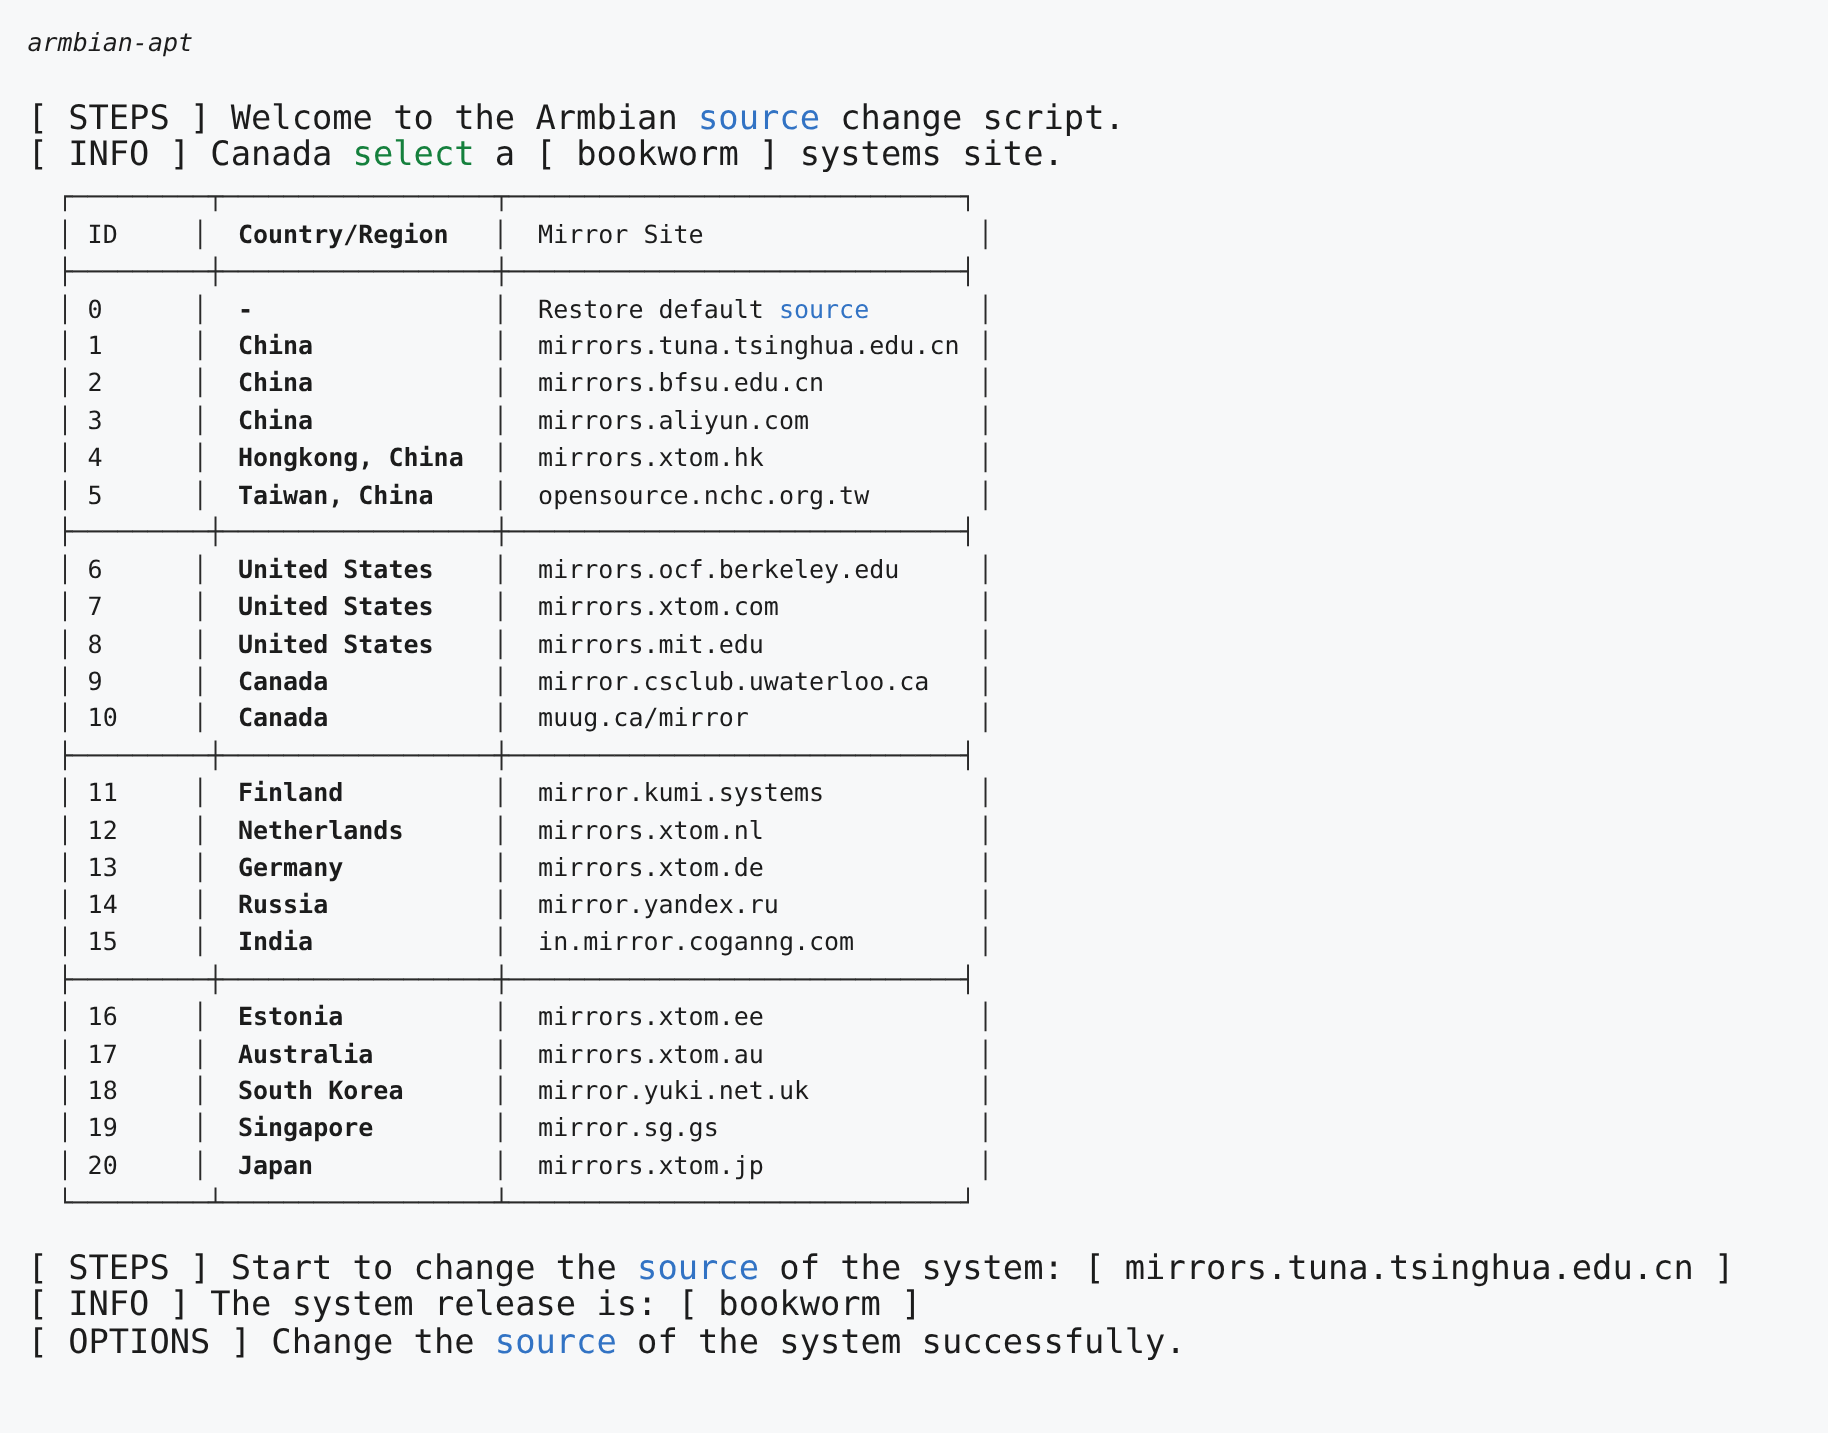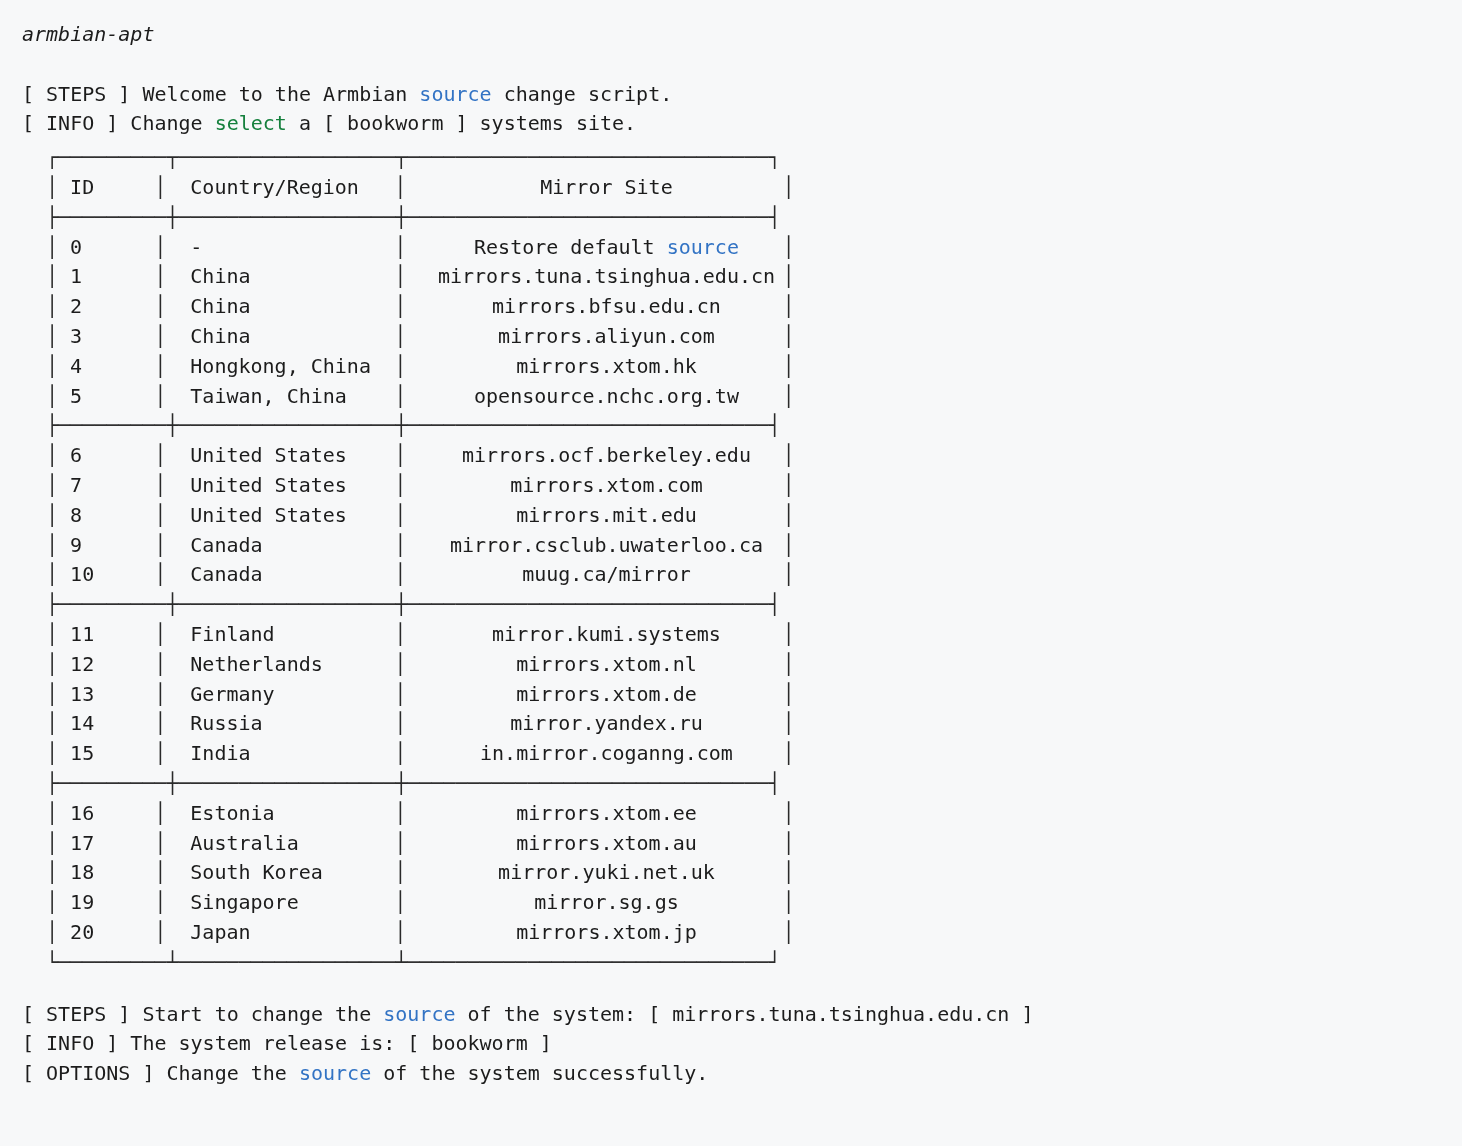--- a/index.html
+++ b/index.html
@@ -31,21 +31,21 @@
     white-space: pre;
     font-style: italic;
   }
 
   .spacer-line {
     height: 29.8px;
   }
 
   .log-line {
     white-space: pre;
-    font-size: 20px;
+    font-size: 27px;
     line-height: 29.8px;
     color: #1c1c1c;
   }
 
   .kw-source { color: #3273c4; }
   .kw-select { color: #15803d; }
 
   
   .mirror-table {
     margin-top: 4px;
@@ -64,42 +64,43 @@
   }
   .cell-id {
     display: inline-block;
     width: 60px;
     text-align: left;
   }
   .cell-country {
     display: inline-block;
     width: 204px;
     text-align: left;
+    font-weight: bold;
   }
   .cell-site {
     display: inline-block;
     width: 352px;
-    text-align: center;
+    text-align: left;
   }
   .bar { color: #2a2a2a; }
 
   .bottom-log { margin-top: 22px; }
 </style>
 </head>
 <body>
 
 <div class="terminal">
 
   <div class="title-line">armbian-apt</div>
 
   <div class="spacer-line"></div>
 
   <div id="intro-block">
       <div class="log-line"><span>[ STEPS ] Welcome to the Armbian </span><span class="kw-source">source</span><span> change script.</span></div>
-      <div class="log-line"><span>[ INFO ] Change </span><span class="kw-select">select</span><span> a [ bookworm ] systems site.</span></div>
+      <div class="log-line"><span>[ INFO ] Canada </span><span class="kw-select">select</span><span> a [ bookworm ] systems site.</span></div>
     </div>
 
   <div class="mirror-table" id="mirror-table"><div class="trow rule">┌─────────┬──────────────────┬──────────────────────────────┐</div><div class="trow"><span class="bar">│</span> <span class="cell-id">ID</span>  <span class="bar">│</span>  <span class="cell-country">Country/Region</span><span class="bar">│</span>  <span class="cell-site">Mirror Site</span><span class="bar">│</span></div><div class="trow rule">├─────────┼──────────────────┼──────────────────────────────┤</div><div class="trow"><span class="bar">│</span> <span class="cell-id">0</span>  <span class="bar">│</span>  <span class="cell-country">-</span><span class="bar">│</span>  <span class="cell-site"><span>Restore default </span><span class="kw-source">source</span></span><span class="bar">│</span></div><div class="trow"><span class="bar">│</span> <span class="cell-id">1</span>  <span class="bar">│</span>  <span class="cell-country">China</span><span class="bar">│</span>  <span class="cell-site">mirrors.tuna.tsinghua.edu.cn</span><span class="bar">│</span></div><div class="trow"><span class="bar">│</span> <span class="cell-id">2</span>  <span class="bar">│</span>  <span class="cell-country">China</span><span class="bar">│</span>  <span class="cell-site">mirrors.bfsu.edu.cn</span><span class="bar">│</span></div><div class="trow"><span class="bar">│</span> <span class="cell-id">3</span>  <span class="bar">│</span>  <span class="cell-country">China</span><span class="bar">│</span>  <span class="cell-site">mirrors.aliyun.com</span><span class="bar">│</span></div><div class="trow"><span class="bar">│</span> <span class="cell-id">4</span>  <span class="bar">│</span>  <span class="cell-country">Hongkong, China</span><span class="bar">│</span>  <span class="cell-site">mirrors.xtom.hk</span><span class="bar">│</span></div><div class="trow"><span class="bar">│</span> <span class="cell-id">5</span>  <span class="bar">│</span>  <span class="cell-country">Taiwan, China</span><span class="bar">│</span>  <span class="cell-site">opensource.nchc.org.tw</span><span class="bar">│</span></div><div class="trow rule">├─────────┼──────────────────┼──────────────────────────────┤</div><div class="trow"><span class="bar">│</span> <span class="cell-id">6</span>  <span class="bar">│</span>  <span class="cell-country">United States</span><span class="bar">│</span>  <span class="cell-site">mirrors.ocf.berkeley.edu</span><span class="bar">│</span></div><div class="trow"><span class="bar">│</span> <span class="cell-id">7</span>  <span class="bar">│</span>  <span class="cell-country">United States</span><span class="bar">│</span>  <span class="cell-site">mirrors.xtom.com</span><span class="bar">│</span></div><div class="trow"><span class="bar">│</span> <span class="cell-id">8</span>  <span class="bar">│</span>  <span class="cell-country">United States</span><span class="bar">│</span>  <span class="cell-site">mirrors.mit.edu</span><span class="bar">│</span></div><div class="trow"><span class="bar">│</span> <span class="cell-id">9</span>  <span class="bar">│</span>  <span class="cell-country">Canada</span><span class="bar">│</span>  <span class="cell-site">mirror.csclub.uwaterloo.ca</span><span class="bar">│</span></div><div class="trow"><span class="bar">│</span> <span class="cell-id">10</span>  <span class="bar">│</span>  <span class="cell-country">Canada</span><span class="bar">│</span>  <span class="cell-site">muug.ca/mirror</span><span class="bar">│</span></div><div class="trow rule">├─────────┼──────────────────┼──────────────────────────────┤</div><div class="trow"><span class="bar">│</span> <span class="cell-id">11</span>  <span class="bar">│</span>  <span class="cell-country">Finland</span><span class="bar">│</span>  <span class="cell-site">mirror.kumi.systems</span><span class="bar">│</span></div><div class="trow"><span class="bar">│</span> <span class="cell-id">12</span>  <span class="bar">│</span>  <span class="cell-country">Netherlands</span><span class="bar">│</span>  <span class="cell-site">mirrors.xtom.nl</span><span class="bar">│</span></div><div class="trow"><span class="bar">│</span> <span class="cell-id">13</span>  <span class="bar">│</span>  <span class="cell-country">Germany</span><span class="bar">│</span>  <span class="cell-site">mirrors.xtom.de</span><span class="bar">│</span></div><div class="trow"><span class="bar">│</span> <span class="cell-id">14</span>  <span class="bar">│</span>  <span class="cell-country">Russia</span><span class="bar">│</span>  <span class="cell-site">mirror.yandex.ru</span><span class="bar">│</span></div><div class="trow"><span class="bar">│</span> <span class="cell-id">15</span>  <span class="bar">│</span>  <span class="cell-country">India</span><span class="bar">│</span>  <span class="cell-site">in.mirror.coganng.com</span><span class="bar">│</span></div><div class="trow rule">├─────────┼──────────────────┼──────────────────────────────┤</div><div class="trow"><span class="bar">│</span> <span class="cell-id">16</span>  <span class="bar">│</span>  <span class="cell-country">Estonia</span><span class="bar">│</span>  <span class="cell-site">mirrors.xtom.ee</span><span class="bar">│</span></div><div class="trow"><span class="bar">│</span> <span class="cell-id">17</span>  <span class="bar">│</span>  <span class="cell-country">Australia</span><span class="bar">│</span>  <span class="cell-site">mirrors.xtom.au</span><span class="bar">│</span></div><div class="trow"><span class="bar">│</span> <span class="cell-id">18</span>  <span class="bar">│</span>  <span class="cell-country">South Korea</span><span class="bar">│</span>  <span class="cell-site">mirror.yuki.net.uk</span><span class="bar">│</span></div><div class="trow"><span class="bar">│</span> <span class="cell-id">19</span>  <span class="bar">│</span>  <span class="cell-country">Singapore</span><span class="bar">│</span>  <span class="cell-site">mirror.sg.gs</span><span class="bar">│</span></div><div class="trow"><span class="bar">│</span> <span class="cell-id">20</span>  <span class="bar">│</span>  <span class="cell-country">Japan</span><span class="bar">│</span>  <span class="cell-site">mirrors.xtom.jp</span><span class="bar">│</span></div><div class="trow rule">└─────────┴──────────────────┴──────────────────────────────┘</div></div>
 
   <div class="bottom-log" id="outro-block">
       <div class="log-line"><span>[ STEPS ] Start to change the </span><span class="kw-source">source</span><span> of the system: [ mirrors.tuna.tsinghua.edu.cn ]</span></div>
       <div class="log-line"><span>[ INFO ] The system release is: [ bookworm ]</span></div>
       <div class="log-line"><span>[ OPTIONS ] Change the </span><span class="kw-source">source</span><span> of the system successfully.</span></div>
     </div>
 

